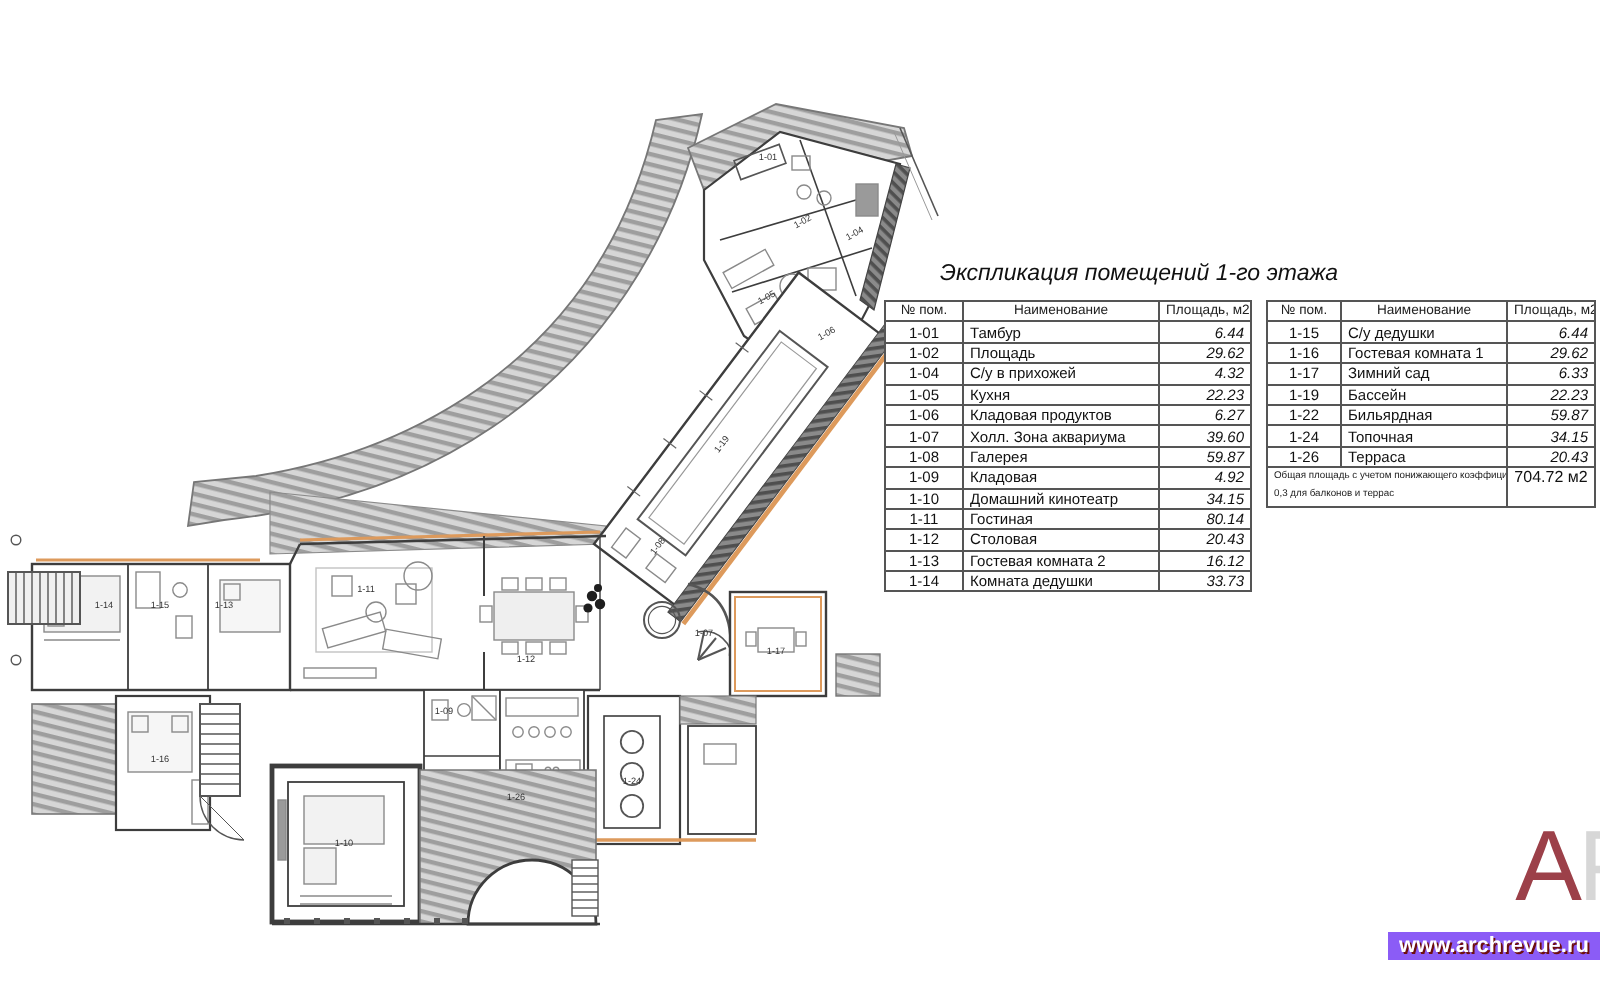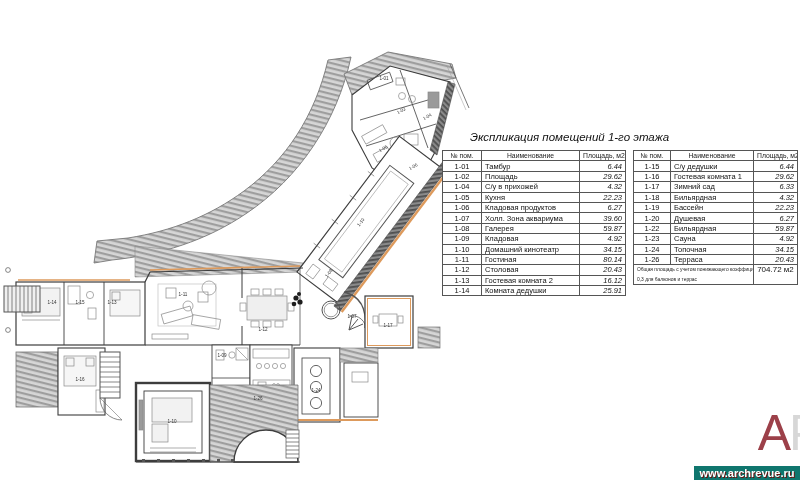--- a/index.html
+++ b/index.html
@@ -34,21 +34,21 @@
   td.foot-val{font-size:8px;text-align:center;vertical-align:top;padding-top:3px;}
   .logo{
     position:absolute;left:744px;top:404px;width:90px;height:60px;
     font-weight:normal;font-size:50px;line-height:58px;letter-spacing:-2px;
     text-align:center;user-select:none;
   }
   .logo .la{color:#9c4049;}
   .logo .lp{color:#d7d7d7;}
   .banner{
     position:absolute;left:694px;top:466px;width:106px;height:14px;
-    background:#0f766e;color:#fff;font-size:11px;font-weight:bold;
+    background:#8b5cf6;color:#fff;font-size:11px;font-weight:bold;
     line-height:14px;text-align:center;
     text-shadow:1px 1px 0 #6e0f0c;
   }
 </style>
 </head>
 <body>
 
 <div class="plan-wrap">
 <svg width="470" height="500" viewBox="0 0 470 500">
   <defs>
@@ -410,21 +410,21 @@
         <td class="c-area">20.43</td>
       </tr>
       <tr>
         <td class="c-num">1-13</td>
         <td class="c-name">Гостевая комната 2</td>
         <td class="c-area">16.12</td>
       </tr>
       <tr>
         <td class="c-num">1-14</td>
         <td class="c-name">Комната дедушки</td>
-        <td class="c-area">25.91</td>
+        <td class="c-area">33.73</td>
       </tr>
     </tbody>
 </table>
 
 <table class="exp" id="table2">
   <colgroup>
       <col class="num">
       <col class="name">
       <col class="area">
     </colgroup>
@@ -445,43 +445,28 @@
         <td class="c-num">1-16</td>
         <td class="c-name">Гостевая комната 1</td>
         <td class="c-area">29.62</td>
       </tr>
       <tr>
         <td class="c-num">1-17</td>
         <td class="c-name">Зимний сад</td>
         <td class="c-area">6.33</td>
       </tr>
       <tr>
-        <td class="c-num">1-18</td>
-        <td class="c-name">Бильярдная</td>
-        <td class="c-area">4.32</td>
-      </tr>
-      <tr>
         <td class="c-num">1-19</td>
         <td class="c-name">Бассейн</td>
         <td class="c-area">22.23</td>
       </tr>
       <tr>
-        <td class="c-num">1-20</td>
-        <td class="c-name">Душевая</td>
-        <td class="c-area">6.27</td>
-      </tr>
-      <tr>
         <td class="c-num">1-22</td>
         <td class="c-name">Бильярдная</td>
         <td class="c-area">59.87</td>
-      </tr>
-      <tr>
-        <td class="c-num">1-23</td>
-        <td class="c-name">Сауна</td>
-        <td class="c-area">4.92</td>
       </tr>
       <tr>
         <td class="c-num">1-24</td>
         <td class="c-name">Топочная</td>
         <td class="c-area">34.15</td>
       </tr>
       <tr>
         <td class="c-num">1-26</td>
         <td class="c-name">Терраса</td>
         <td class="c-area">20.43</td>

